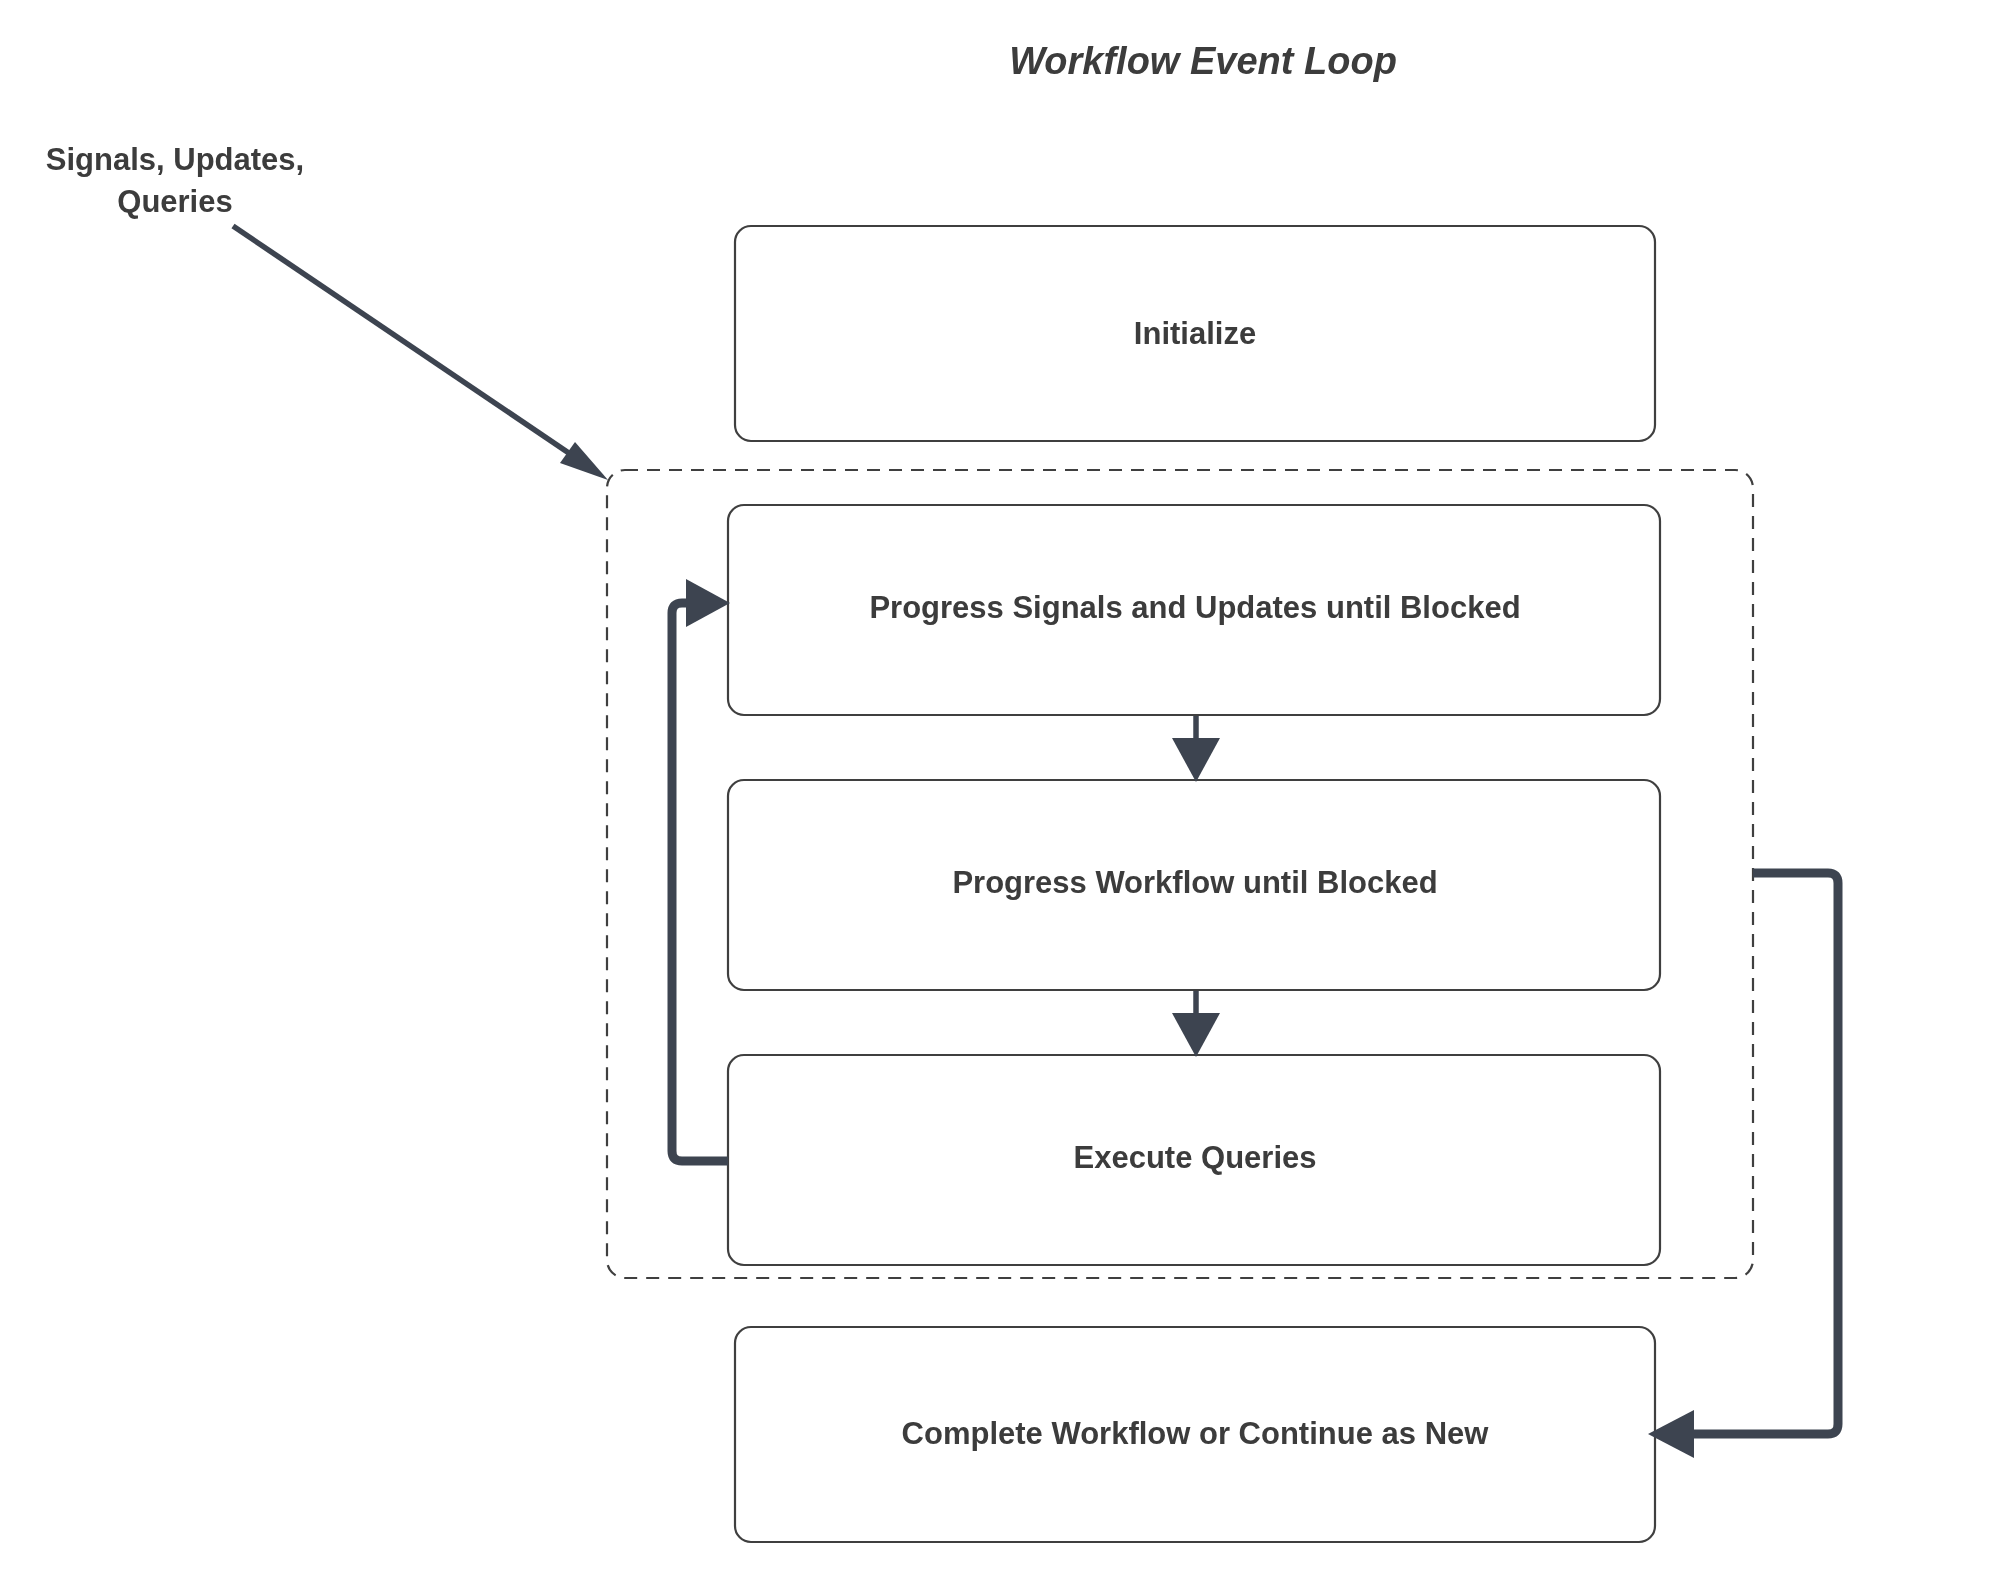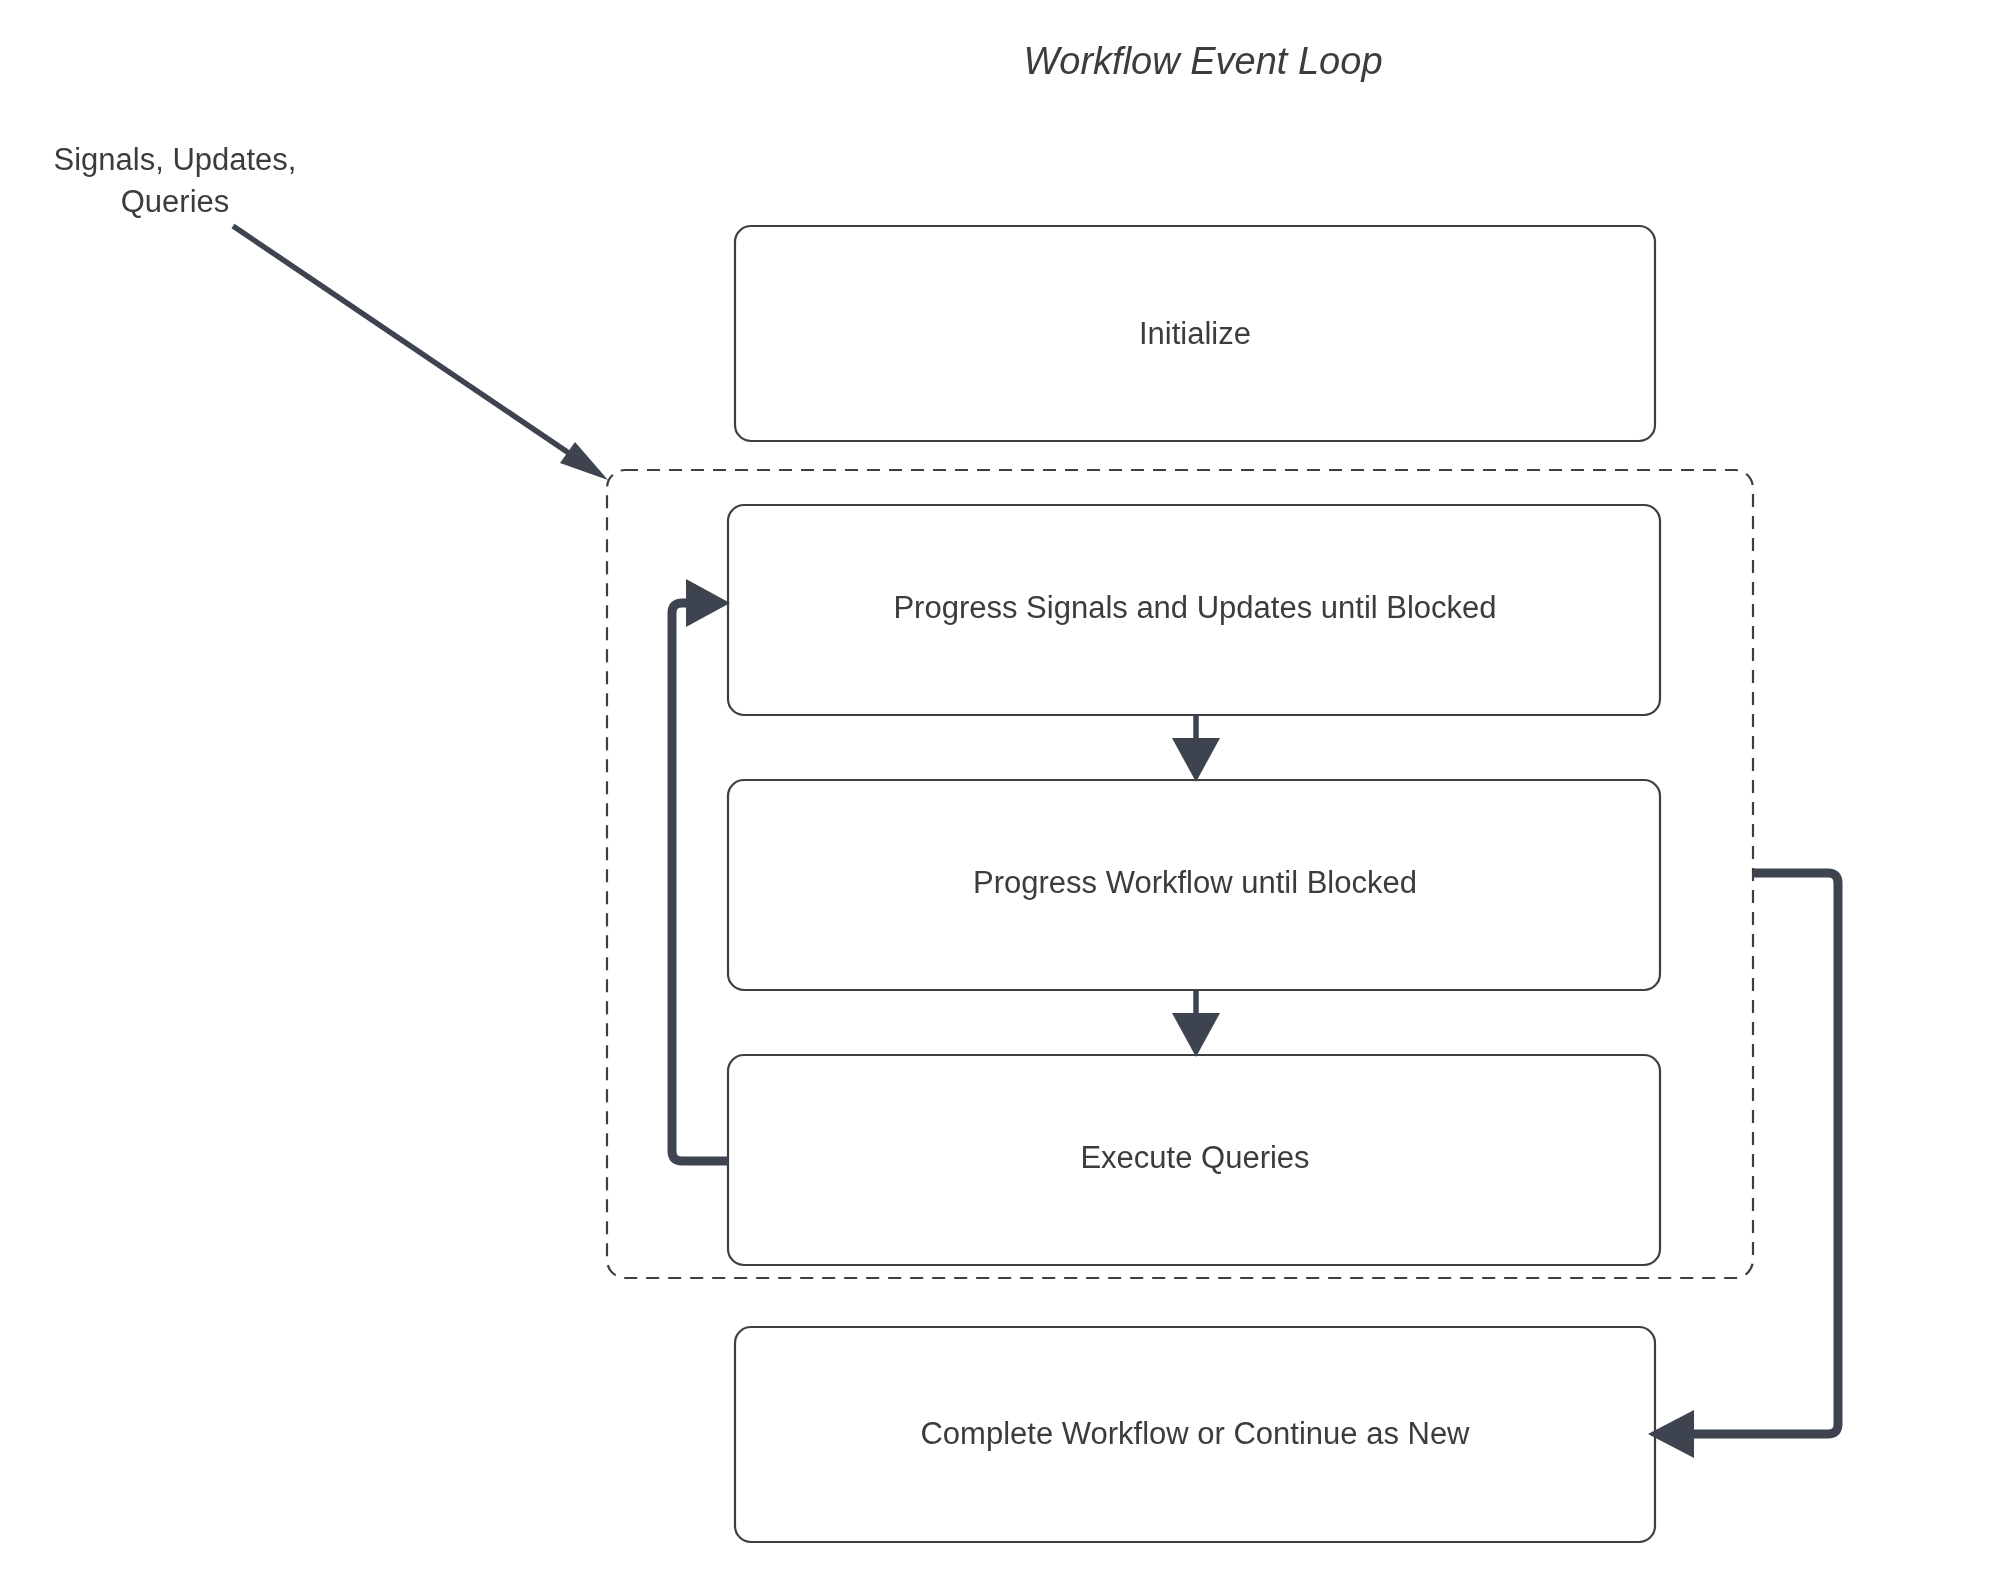--- a/index.html
+++ b/index.html
@@ -11,20 +11,21 @@
     width: 2006px;
     height: 1576px;
     overflow: hidden;
     font-family: "Liberation Sans", sans-serif;
   }
   #canvas {
     position: relative;
     width: 2006px;
     height: 1576px;
     background: #ffffff;
+    font-weight: bold;
   }
   #diagram-svg {
     position: absolute;
     top: 0;
     left: 0;
     width: 2006px;
     height: 1576px;
   }
   .node-box {
     fill: #ffffff;

